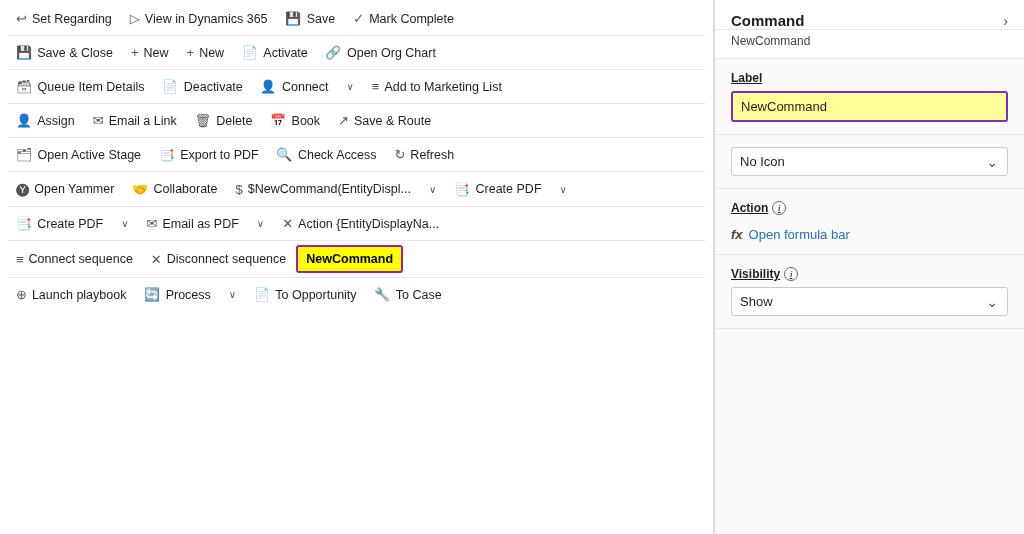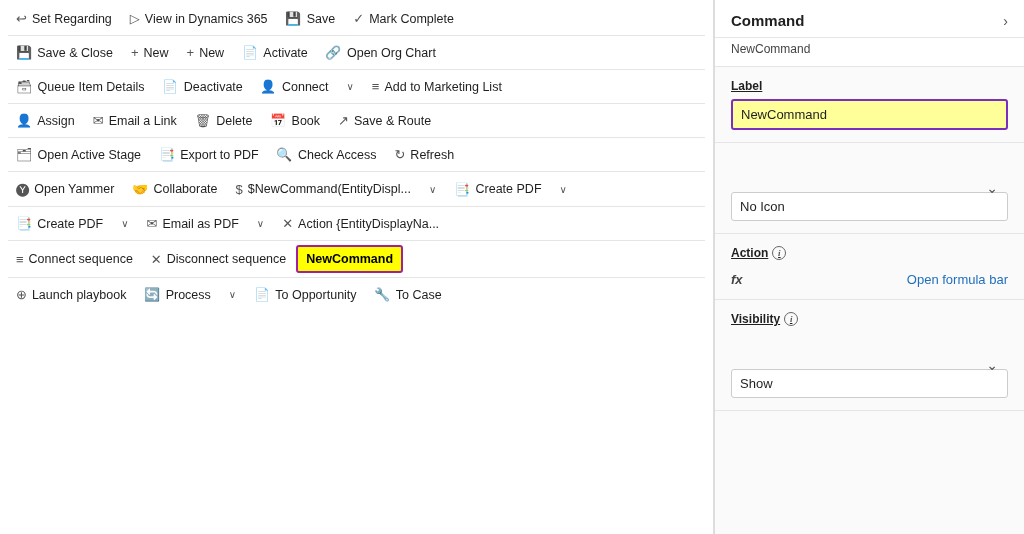--- a/index.html
+++ b/index.html
@@ -77,21 +77,21 @@
       display: flex;
       flex-direction: column;
       padding: 0;
       overflow-y: auto;
     }
 
     .right-header {
       display: flex;
       align-items: center;
       justify-content: space-between;
-      padding: 12px 16px 8px;
+      padding: 12px 16px 0;
       border-bottom: 1px solid #e5e5e5;
       background: #fff;
     }
 
     .right-header-title {
       font-size: 15px;
       font-weight: 600;
       color: #1f1f1f;
     }
 
@@ -155,21 +155,20 @@
       padding: 6px 8px;
       border: 1px solid #ccc;
       border-radius: 3px;
       font-size: 13px;
       background: #fff;
       color: #1f1f1f;
       cursor: pointer;
       appearance: none;
       -webkit-appearance: none;
       background-image: none;
-      margin-top: 37px;
     }
 
     .select-wrapper {
       position: relative;
     }
 
     .select-wrapper::after {
       content: '⌄';
       position: absolute;
       right: 10px;
@@ -181,21 +180,20 @@
     }
 
     .formula-link {
       display: flex;
       align-items: center;
       gap: 6px;
       font-size: 13px;
       color: #1f6fbd;
       cursor: pointer;
       padding-top: 6px;
-      justify-content: space-between;
     }
 
     .fx-icon {
       font-style: italic;
       font-weight: 600;
       color: #444;
       font-size: 13px;
     }
 
     .tooltip-title-label {

